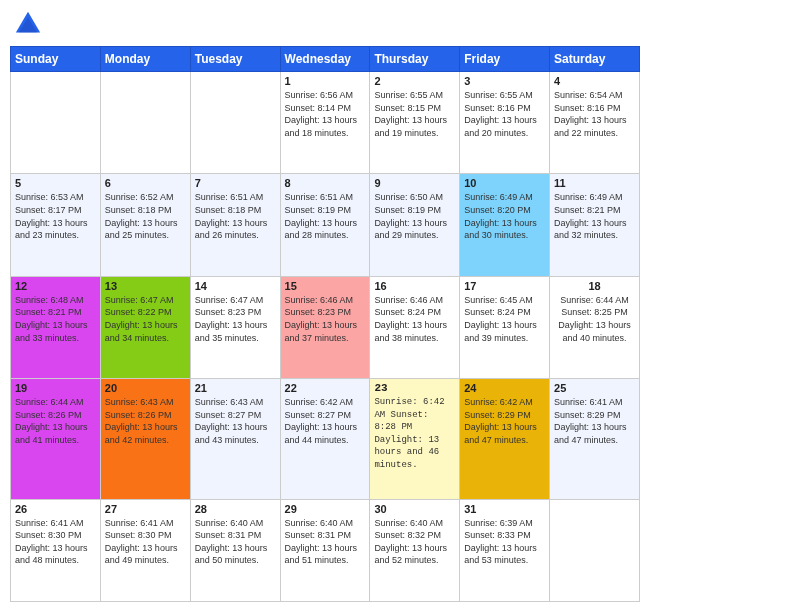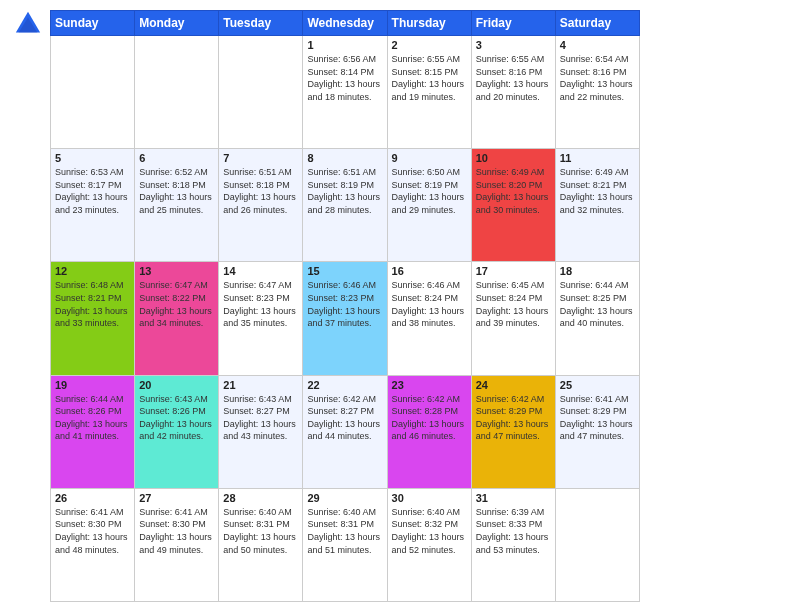--- a/index.html
+++ b/index.html
@@ -8,21 +8,21 @@
       height: 612px;
       font-family: Arial, sans-serif;
       background: #fff;
       overflow: hidden;
     }
     .page {
       width: 650px;
       height: 612px;
       padding: 10px;
       display: flex;
-      flex-direction: row;
+      flex-direction: column;
     }
     .header {
       display: flex;
       justify-content: space-between;
       align-items: flex-start;
       margin-bottom: 8px;
       padding: 0 4px;
     }
     .logo {
       display: flex;
@@ -199,116 +199,116 @@
 Daylight: 13 hours
 and 28 minutes.</div>
           </td>
           <td style="background-color: rgb(240, 244, 255);">
             <div class="day-num">9</div>
             <div class="day-info">Sunrise: 6:50 AM
 Sunset: 8:19 PM
 Daylight: 13 hours
 and 29 minutes.</div>
           </td>
-          <td style="background-color: #ef4444; margin-top: 26px;">
+          <td style="background-color: #7dd3fc; margin-top: 26px;">
             <div class="day-num">10</div>
             <div class="day-info">Sunrise: 6:49 AM
 Sunset: 8:20 PM
 Daylight: 13 hours
 and 30 minutes.</div>
           </td>
           <td style="background-color: rgb(240, 244, 255);">
             <div class="day-num">11</div>
             <div class="day-info">Sunrise: 6:49 AM
 Sunset: 8:21 PM
 Daylight: 13 hours
 and 32 minutes.</div>
           </td>
         </tr>
         <tr>
-          <td style="background-color: #84cc16;">
+          <td style="background-color: #d946ef;">
             <div class="day-num">12</div>
             <div class="day-info">Sunrise: 6:48 AM
 Sunset: 8:21 PM
 Daylight: 13 hours
 and 33 minutes.</div>
           </td>
-          <td style="background-color: #ec4899; margin-left: 44px;">
+          <td style="background-color: #84cc16; margin-left: 44px;">
             <div class="day-num">13</div>
             <div class="day-info">Sunrise: 6:47 AM
 Sunset: 8:22 PM
 Daylight: 13 hours
 and 34 minutes.</div>
           </td>
           <td style="background-color: rgb(255, 255, 255);">
             <div class="day-num">14</div>
             <div class="day-info">Sunrise: 6:47 AM
 Sunset: 8:23 PM
 Daylight: 13 hours
 and 35 minutes.</div>
           </td>
-          <td style="background-color: #7dd3fc;">
+          <td style="background-color: #fca5a5;">
             <div class="day-num">15</div>
             <div class="day-info">Sunrise: 6:46 AM
 Sunset: 8:23 PM
 Daylight: 13 hours
 and 37 minutes.</div>
           </td>
           <td style="background-color: rgb(255, 255, 255);">
             <div class="day-num">16</div>
             <div class="day-info">Sunrise: 6:46 AM
 Sunset: 8:24 PM
 Daylight: 13 hours
 and 38 minutes.</div>
           </td>
           <td style="background-color: rgb(255, 255, 255);">
             <div class="day-num">17</div>
             <div class="day-info">Sunrise: 6:45 AM
 Sunset: 8:24 PM
 Daylight: 13 hours
 and 39 minutes.</div>
           </td>
-          <td style="background-color: rgb(255, 255, 255);">
+          <td style="background-color: rgb(255, 255, 255); text-align: center;">
             <div class="day-num">18</div>
             <div class="day-info">Sunrise: 6:44 AM
 Sunset: 8:25 PM
 Daylight: 13 hours
 and 40 minutes.</div>
           </td>
         </tr>
         <tr>
           <td style="background-color: #d946ef;">
             <div class="day-num">19</div>
             <div class="day-info">Sunrise: 6:44 AM
 Sunset: 8:26 PM
 Daylight: 13 hours
 and 41 minutes.</div>
           </td>
-          <td style="background-color: #5eead4;">
+          <td style="background-color: #f97316;">
             <div class="day-num">20</div>
             <div class="day-info">Sunrise: 6:43 AM
 Sunset: 8:26 PM
 Daylight: 13 hours
 and 42 minutes.</div>
           </td>
           <td style="background-color: rgb(240, 244, 255);">
             <div class="day-num">21</div>
             <div class="day-info">Sunrise: 6:43 AM
 Sunset: 8:27 PM
 Daylight: 13 hours
 and 43 minutes.</div>
           </td>
           <td style="background-color: rgb(240, 244, 255);">
             <div class="day-num">22</div>
             <div class="day-info">Sunrise: 6:42 AM
 Sunset: 8:27 PM
 Daylight: 13 hours
 and 44 minutes.</div>
           </td>
-          <td style="background-color: #d946ef;">
+          <td style="background-color: #fef9c3; font-family: Liberation Mono, monospace;">
             <div class="day-num">23</div>
             <div class="day-info">Sunrise: 6:42 AM
 Sunset: 8:28 PM
 Daylight: 13 hours
 and 46 minutes.</div>
           </td>
           <td style="background-color: #eab308;">
             <div class="day-num">24</div>
             <div class="day-info">Sunrise: 6:42 AM
 Sunset: 8:29 PM

